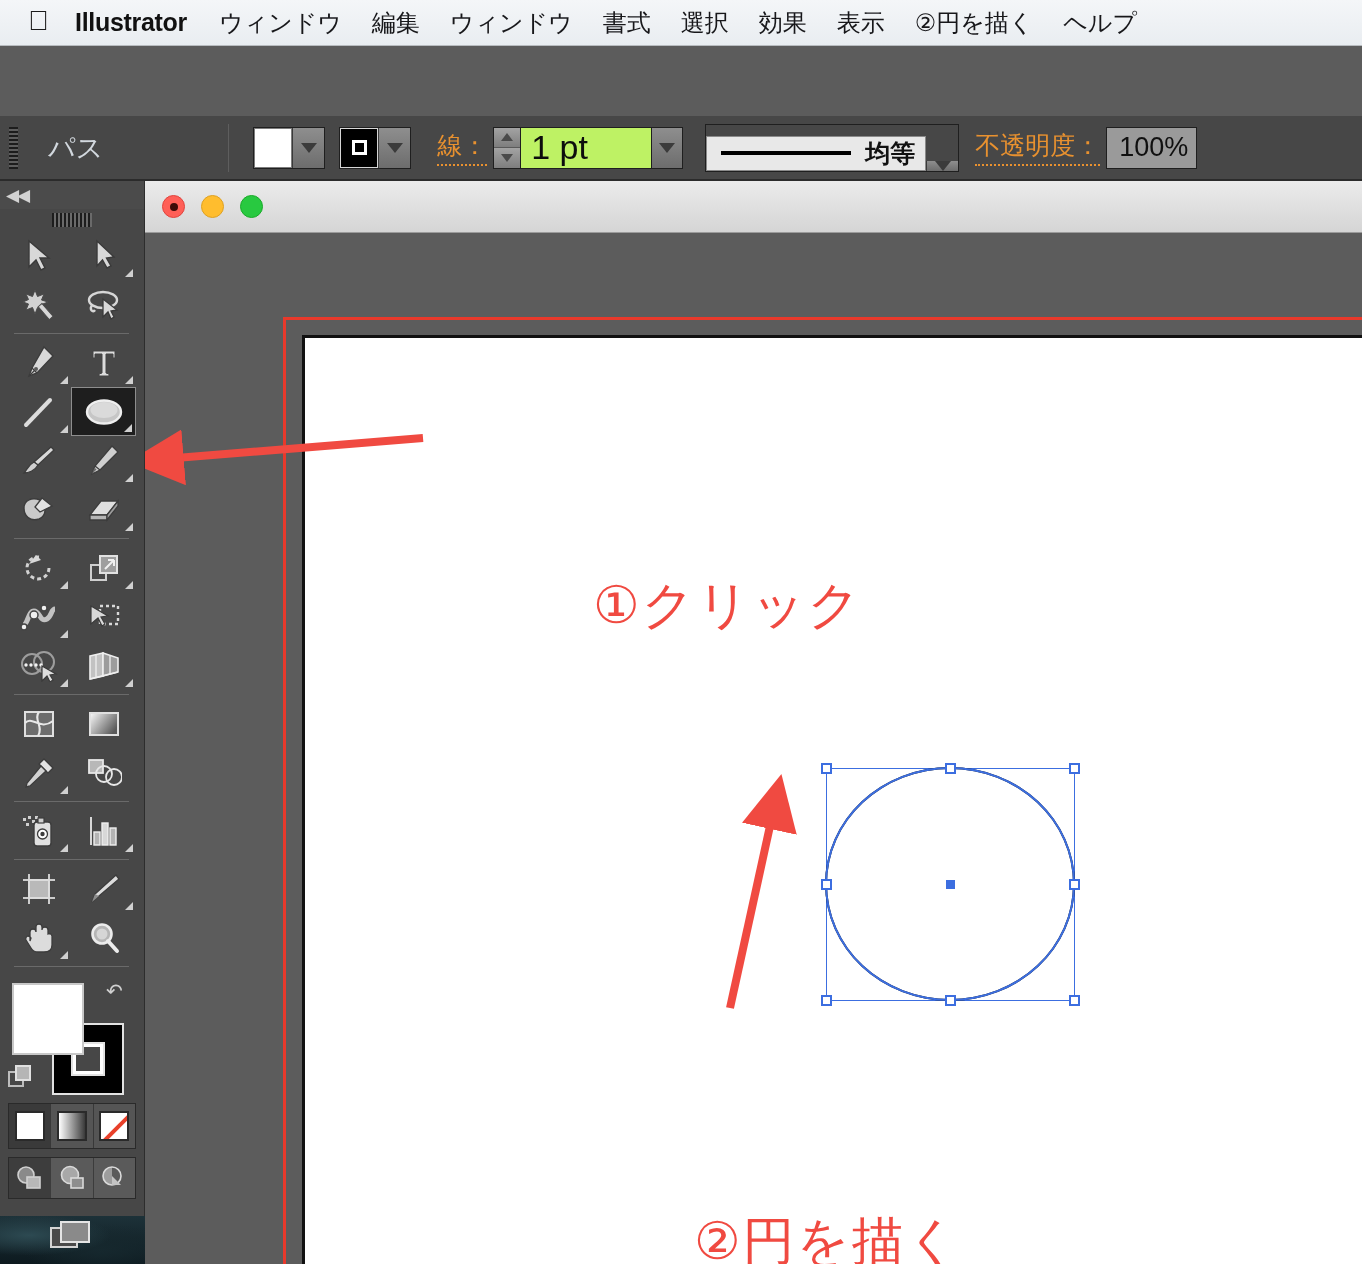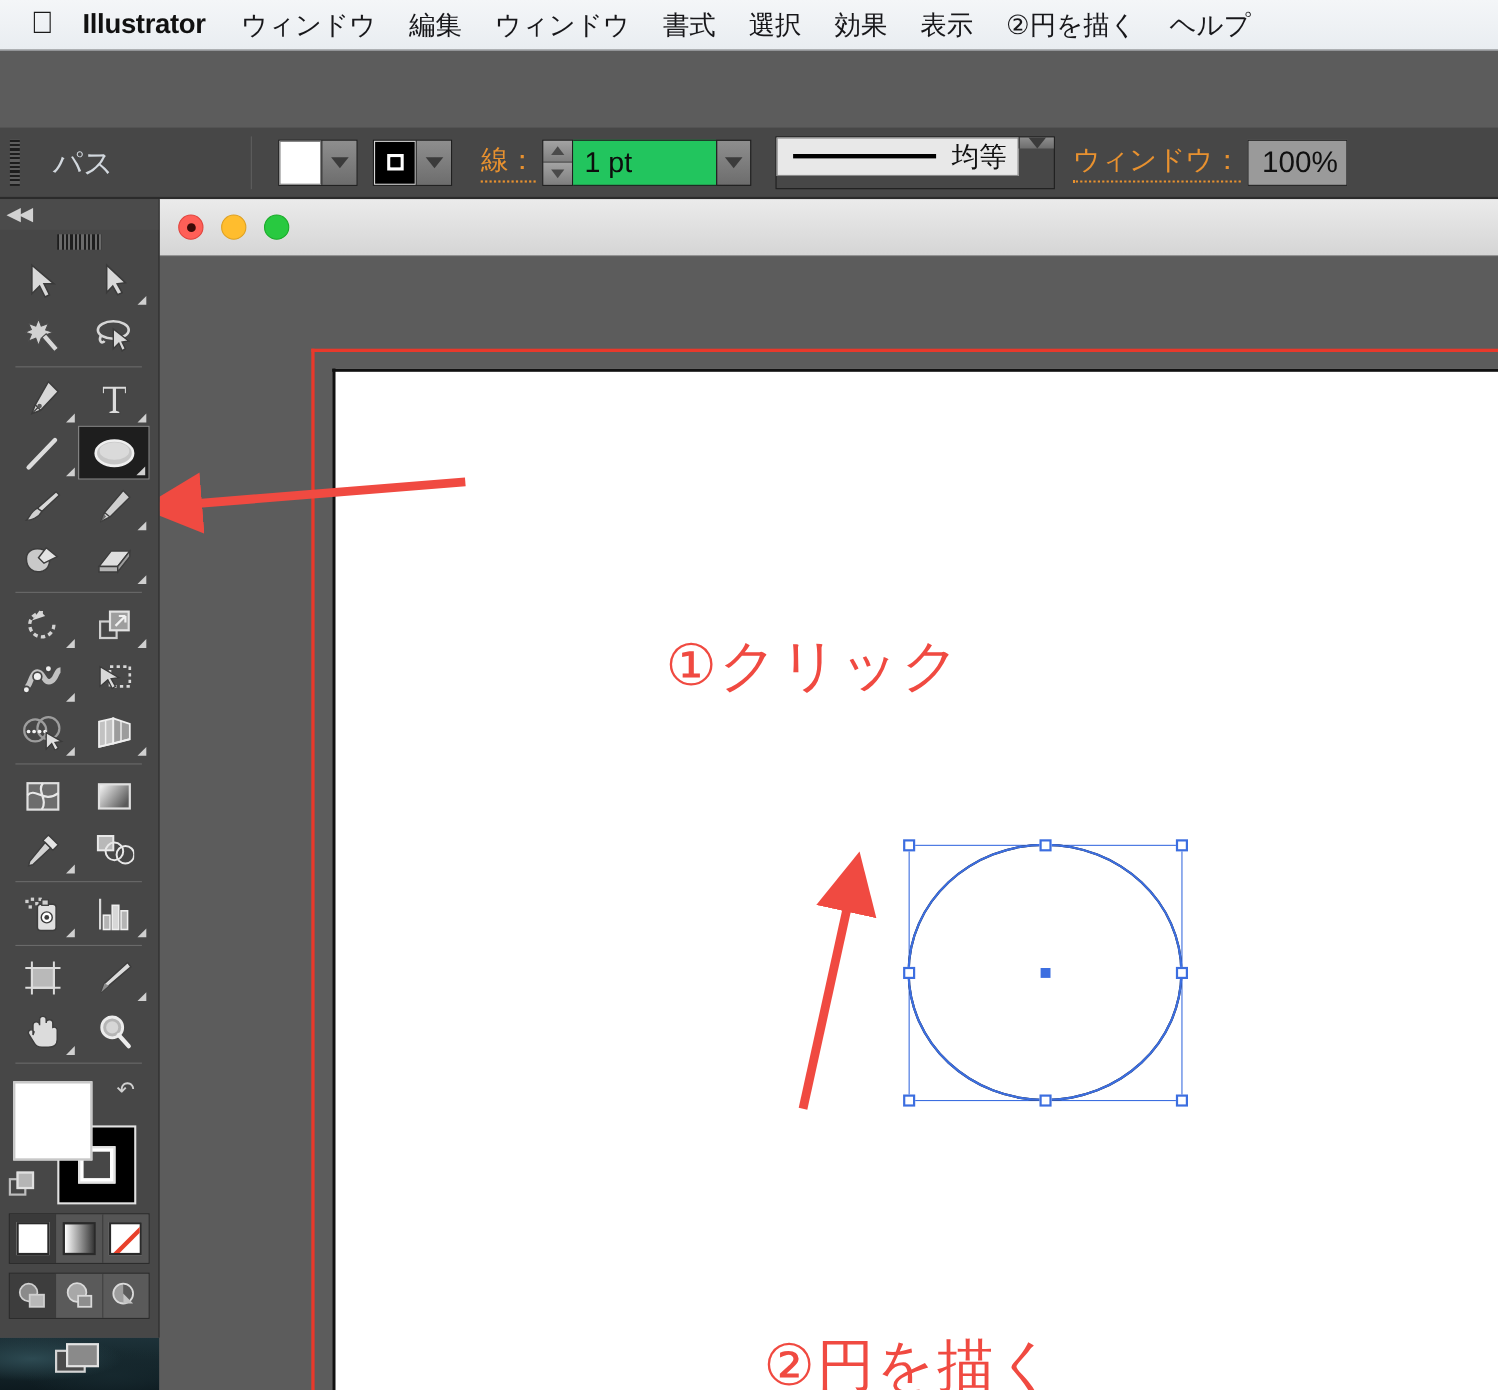--- a/index.html
+++ b/index.html
@@ -106,27 +106,27 @@
     border: 1px solid #1f1f1f;
   }
   .stepper div {
     flex: 1; background: linear-gradient(to bottom,#a3a3a3,#7e7e7e);
     display: flex; align-items: center; justify-content: center;
   }
   .stepper .up { border-bottom: 1px solid #5a5a5a; }
   .tri-up-s { width:0;height:0;border-left:6px solid transparent;border-right:6px solid transparent;border-bottom:8px solid #4a4a4a; }
   .tri-dn-s { width:0;height:0;border-left:6px solid transparent;border-right:6px solid transparent;border-top:8px solid #4a4a4a; }
   .num-field {
-    width: 130px; height: 42px; background: #22c55e;
-    color: #0d0d0d; font-size: 26px; display: flex; align-items: center;
+    width: 130px; height: 42px; background: #bef264;
+    color: #0d0d0d; font-size: 34px; display: flex; align-items: center;
     padding-left: 10px; border-top: 1px solid #1f1f1f; border-bottom: 1px solid #1f1f1f;
   }
   .combo {
-    display: flex; align-items: flex-start; height: 48px;
-    border: 1px solid #1f1f1f; background: #474747;
+    display: flex; align-items: flex-end; height: 48px;
+    border: 1px solid #1f1f1f; background: #474747; font-weight: bold;
   }
   .combo-face {
     background: #e8e8e8; display: flex; align-items: center;
     padding: 0 10px 0 14px; gap: 14px; border: 1px solid #8a8a8a;
   }
   .rule-line { height: 4px; background: #000; }
   .combo-text { color: #111; font-size: 25px; white-space: nowrap; }
   .opacity-field {
     height: 42px; background: #9a9a9a; color: #101010;
     font-size: 27px; display: flex; align-items: center;
@@ -262,21 +262,21 @@
     position: absolute; left: 138px; top: 84px; width: 1200px; height: 1000px;
     border-left: 3px solid #e8392b; border-top: 3px solid #e8392b;
   }
   .artboard {
     position: absolute; left: 157px; top: 102px; width: 1200px; height: 1000px;
     background: #ffffff; border-left: 3px solid #111; border-top: 3px solid #111;
   }
 
   
   .anno { position: absolute; color: #f04a41; white-space: nowrap; }
-  .anno-1 { left: 460px; top: 338px; font-size: 52px; letter-spacing: 2px; }
+  .anno-1 { left: 448px; top: 338px; font-size: 52px; letter-spacing: 2px; }
   .anno-2 { left: 549px; top: 974px; font-size: 52px; letter-spacing: 2px; }
 
   .ellipse-wrap { position: absolute; left: 676px; top: 530px; width: 260px; height: 243px; }
   .ellipse-shape {
     position: absolute; left: 4px; top: 4px; width: 250px; height: 234px;
     border: 2px solid #101010; border-radius: 50%; background: #ffffff;
   }
   .ellipse-blue {
     position: absolute; left: 4px; top: 4px; width: 250px; height: 234px;
     border: 2px solid #3c6ee0; border-radius: 50%;
@@ -357,21 +357,21 @@
       <div class="combo-face">
         <div class="rule-line" style="width:130px;"></div>
         <div class="combo-text">均等</div>
       </div>
       <div class="swatch-drop">
         <div class="tri-dn"></div>
       </div>
     </div>
 
 
-    <div class="orange-lbl" style="margin-left:16px;">ウィンドウ：</div>
+    <div class="orange-lbl" style="margin-left:16px;">不透明度：</div>
     <div class="opacity-field">100%</div>
   </div>
 
   <div class="desktop"></div>
   <div class="wallpaper"></div>
 
   <div class="docwin">
     <div class="titlebar">
       <div class="lights">
         <div class="light red"></div>

